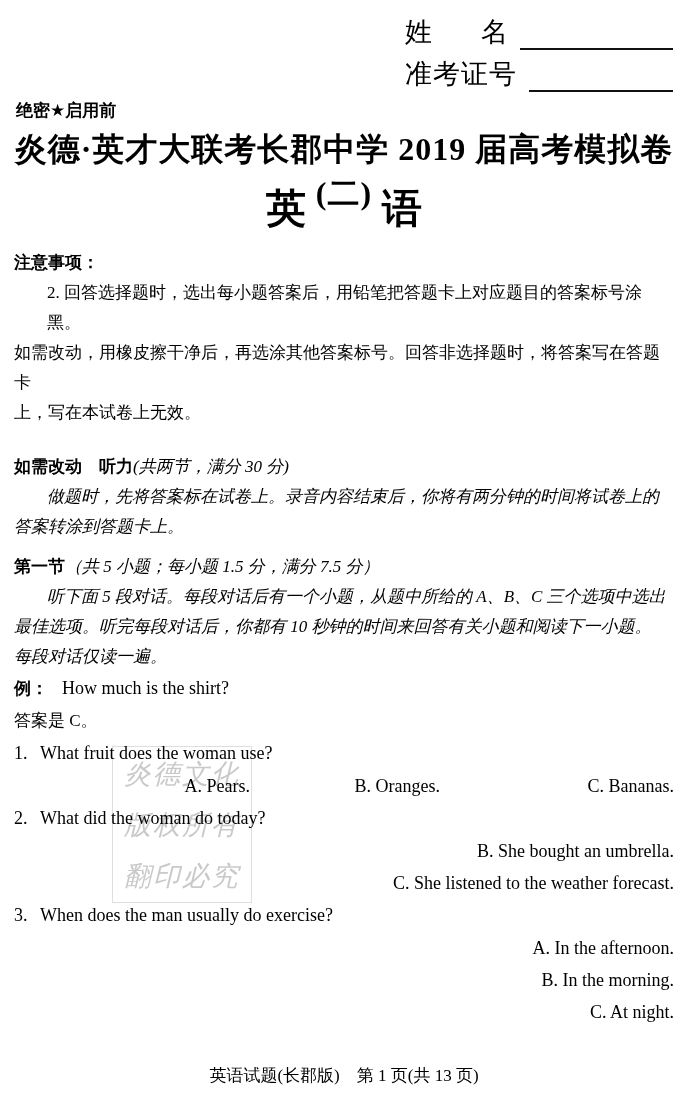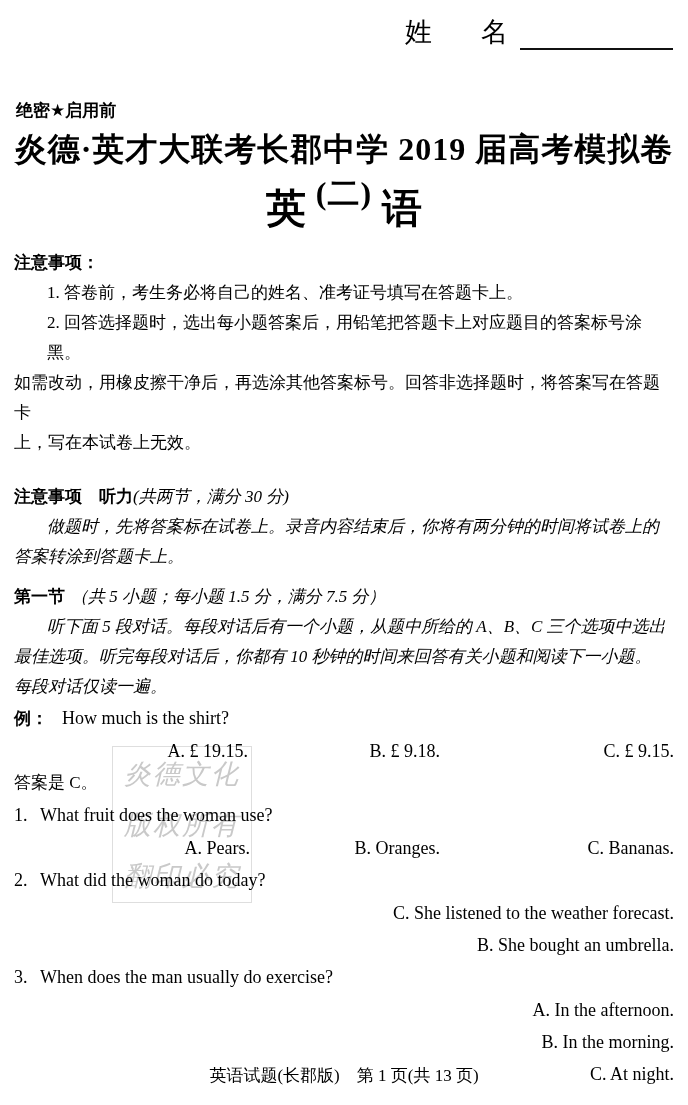--- a/index.html
+++ b/index.html
@@ -47,21 +47,21 @@
 
   .content{ position:absolute; left:14px; top:248px; width:660px; z-index:1; }
 
   .h-sans{ font-family:"Liberation Sans","DejaVu Sans",sans-serif; font-weight:700; }
   .kai{ font-style:italic; }
   .line30{ line-height:30px; min-height:30px; }
   .line32{ line-height:32px; min-height:32px; }
   .indent{ padding-left:33px; }
   .gap-top-24{ margin-top:24px; }
   .gap-top-10{ margin-top:10px; }
-  .note-gap{ margin-left:6px; }
+  .note-gap{ margin-left:0; }
 
   .en{ font-size:18px;text-align:right; }
 
   .ex-label{ display:inline-block; width:48px; }
   .q-num{ display:inline-block; width:26px; font-size:18px; }
 
   .opts-grid{ display:grid; }
   .ex-opts{ padding-left:48px; grid-template-columns:186px 192px 1fr; }
   .q-opts{ padding-left:28px; grid-template-columns:208px 190px 1fr; }
   .opt-stack{ padding-left:28px; }
@@ -83,76 +83,74 @@
   </div>
 
   <div class="header-fields">
     <div class="field-row">
       <span class="label-pair">
         <span>姓</span>
         <span>名</span>
       </span>
       <span class="fill-line"></span>
     </div>
+    <div class="field-row">
+      <span class="adm-label">准考证号</span>
+      <span class="fill-line"></span>
+    </div>
   </div>
 
   <div class="secrecy">绝密★启用前</div>
 
   <div class="title">炎德·英才大联考长郡中学 2019 届高考模拟卷(二)</div>
 
   <div class="subject">
     <span>英</span>
     <span>语</span>
   </div>
 
   <div class="content">
 
     <div class="line30 h-sans">注意事项：</div>
-    <div class="line30 indent">1. 答卷前，考生务必将自己的姓名、准考证号填写在答题卡上。</div>
     <div class="line30 indent">2. 回答选择题时，选出每小题答案后，用铅笔把答题卡上对应题目的答案标号涂黑。</div>
     <div class="line30">如需改动，用橡皮擦干净后，再选涂其他答案标号。回答非选择题时，将答案写在答题卡</div>
     <div class="line30">上，写在本试卷上无效。</div>
 
     <div class="line30 gap-top-24">
-      <span class="h-sans">注意事项　听力</span><span class="kai">(共两节，满分 30 分)</span>
+      <span class="h-sans">如需改动　听力</span><span class="kai">(共两节，满分 30 分)</span>
     </div>
     <div class="line30 indent kai">做题时，先将答案标在试卷上。录音内容结束后，你将有两分钟的时间将试卷上的</div>
     <div class="line30 kai">答案转涂到答题卡上。</div>
 
     <div class="line30 gap-top-10">
       <span class="h-sans">第一节</span><span class="kai note-gap">（共 5 小题；每小题 1.5 分，满分 7.5 分）</span>
     </div>
     <div class="line30 indent kai">听下面 5 段对话。每段对话后有一个小题，从题中所给的 A、B、C 三个选项中选出</div>
     <div class="line30 kai">最佳选项。听完每段对话后，你都有 10 秒钟的时间来回答有关小题和阅读下一小题。</div>
     <div class="line30 kai">每段对话仅读一遍。</div>
 
     <div class="line32">
       <span class="ex-label h-sans">例：</span><span class="en">How much is the shirt?</span>
-    </div>
-    <div class="line32 opts-grid ex-opts">
-      <span class="en">A. £ 19.15.</span>
-      <span class="en">B. £ 9.18.</span>
-      <span class="en">C. £ 9.15.</span>
     </div>
     <div class="line32">答案是 C。</div>
 
     <div class="line32">
       <span class="q-num">1.</span><span class="en">What fruit does the woman use?</span>
     </div>
     <div class="line32 opts-grid q-opts">
       <span class="en">A. Pears.</span>
       <span class="en">B. Oranges.</span>
       <span class="en">C. Bananas.</span>
     </div>
 
     <div class="line32">
       <span class="q-num">2.</span><span class="en">What did the woman do today?</span>
     </div>
+    <div class="line32 opt-stack en">B. She bought an umbrella.</div>
     <div class="line32 opt-stack en">C. She listened to the weather forecast.</div>
-    <div class="line32 opt-stack en">B. She bought an umbrella.</div>
 
     <div class="line32">
       <span class="q-num">3.</span><span class="en">When does the man usually do exercise?</span>
     </div>
     <div class="line32 opt-stack en">A. In the afternoon.</div>
     <div class="line32 opt-stack en">B. In the morning.</div>
     <div class="line32 opt-stack en">C. At night.</div>
 
   </div>
 

